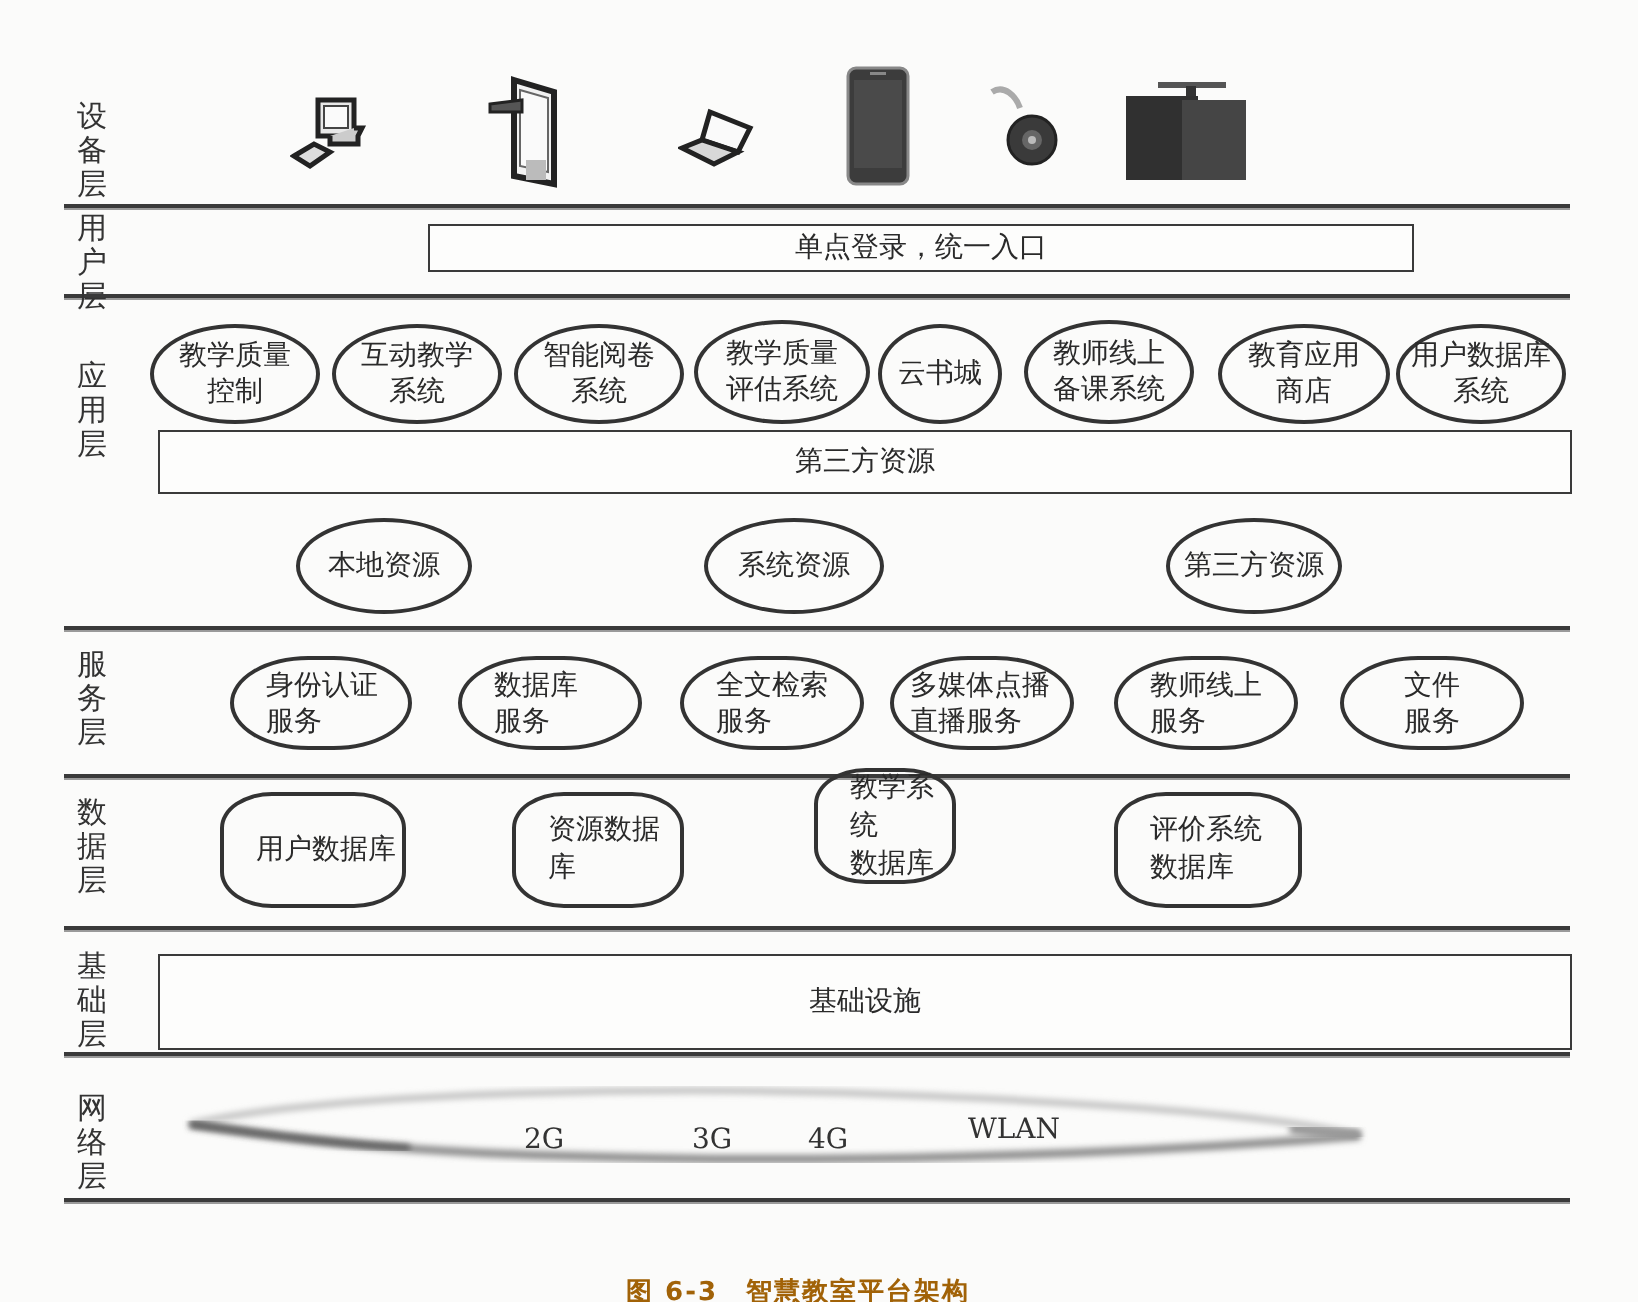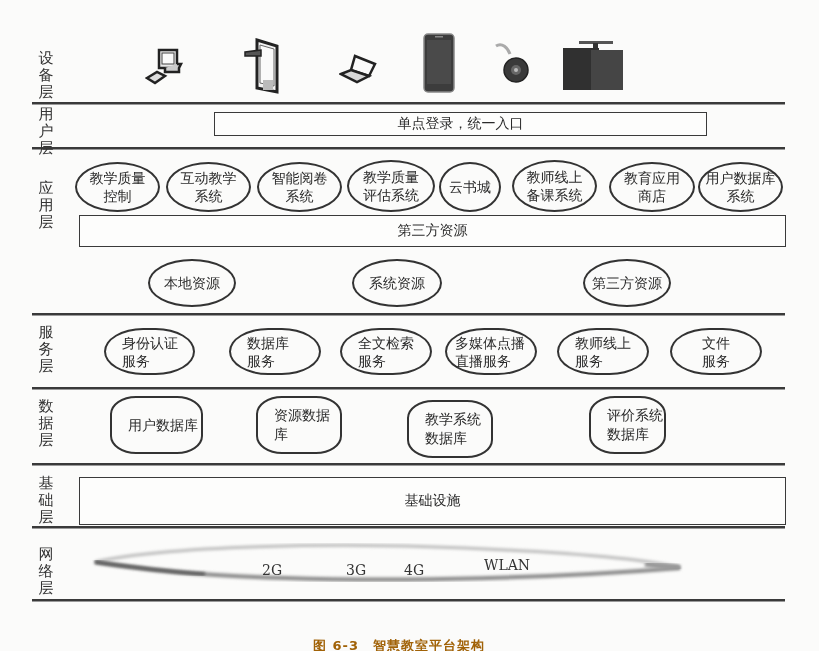--- a/index.html
+++ b/index.html
@@ -132,42 +132,42 @@
 </div>
 
 <div class="ellipse" style="left:148px;top:259px;width:88px;height:48px">本地资源</div>
 <div class="ellipse" style="left:352px;top:259px;width:90px;height:48px">系统资源</div>
 <div class="ellipse" style="left:583px;top:259px;width:88px;height:48px">第三方资源</div>
 
 <div class="layer-label" style="top:324px;white-space:pre-line">服
 务
 层</div>
 
-<div class="pill" style="left:104px;top:328px;width:91px;height:47px">身份认证
+<div class="pill" style="left:115px;top:328px;width:91px;height:47px">身份认证
 服务</div>
 <div class="pill" style="left:229px;top:328px;width:92px;height:47px">数据库
 服务</div>
 <div class="pill" style="left:340px;top:328px;width:92px;height:47px">全文检索
 服务</div>
 <div class="pill" style="left:445px;top:328px;width:92px;height:47px;padding-left:8px">多媒体点播
 直播服务</div>
 <div class="pill" style="left:557px;top:328px;width:92px;height:47px">教师线上
 服务</div>
 <div class="pill center" style="left:670px;top:328px;width:92px;height:47px">文件
 服务</div>
 
 <div class="layer-label" style="top:398px;white-space:pre-line">数
 据
 层</div>
 
 <div class="db" style="left:110px;top:396px;width:93px;height:58px">用户数据库</div>
 <div class="db" style="left:256px;top:396px;width:86px;height:58px">资源数据库</div>
-<div class="db" style="left:407px;top:400px;width:86px;height:58px">教学系统
+<div class="db" style="left:407px;top:384px;width:71px;height:58px">教学系统
 数据库</div>
-<div class="db" style="left:589px;top:396px;width:77px;height:58px">评价系统
+<div class="db" style="left:557px;top:396px;width:94px;height:58px">评价系统
 数据库</div>
 
 <div class="layer-label" style="top:475px;white-space:pre-line">基
 础
 层</div>
 <div class="rect-box" style="left:79px;top:477px;width:707px;height:48px;">
   <span>基础设施</span>
 </div>
 
 <div class="layer-label" style="top:546px;white-space:pre-line">网

